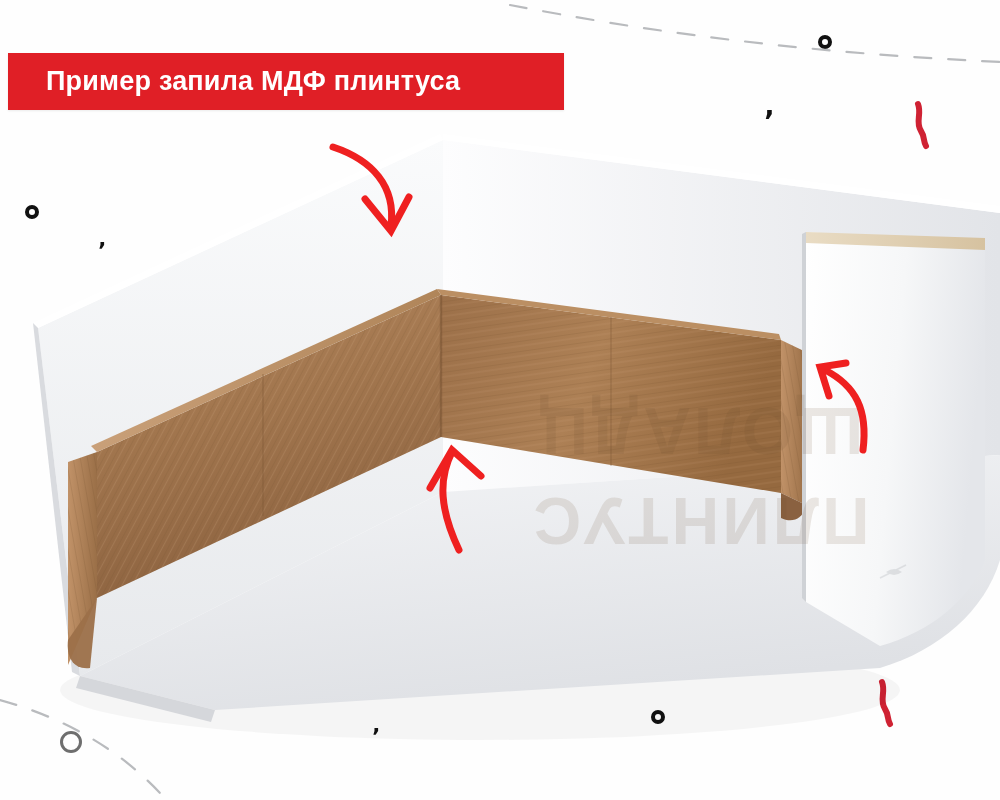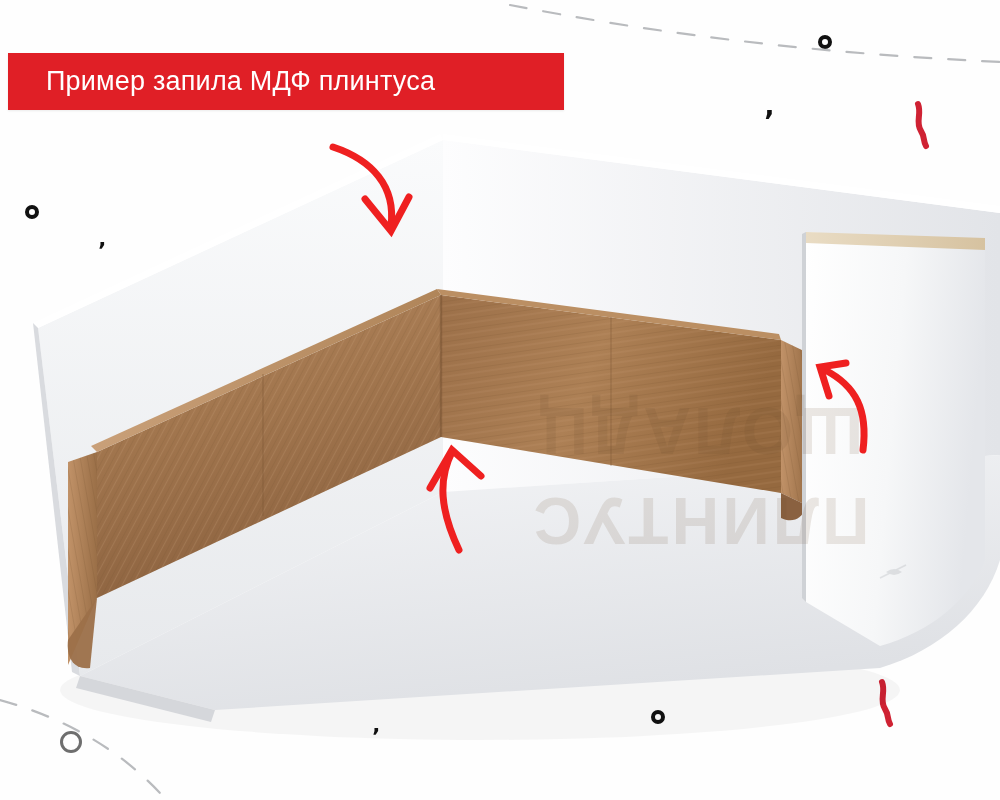--- a/index.html
+++ b/index.html
@@ -25,21 +25,21 @@
   }
 
   
   #title-banner{
     position:absolute;left:8px;top:53px;width:556px;height:57px;
     background:#e01f26;
     display:flex;align-items:center;
     box-shadow:0 1px 2px rgba(0,0,0,.08);
   }
   #title-banner .title-text{
-    color:#ffffff;font-size:27px;font-weight:400;letter-spacing:.2px;
+    color:#ffffff;font-size:27px;font-weight:700;letter-spacing:.2px;
     margin-left:38px;white-space:nowrap;
   }
 
   
   .callout{
     position:absolute;color:#12161c;font-weight:700;font-size:19.5px;
     line-height:1.33;letter-spacing:.1px;
   }
   #callout-joints{left:250px;top:287px;}
   #callout-inner{left:435px;top:562px;}

